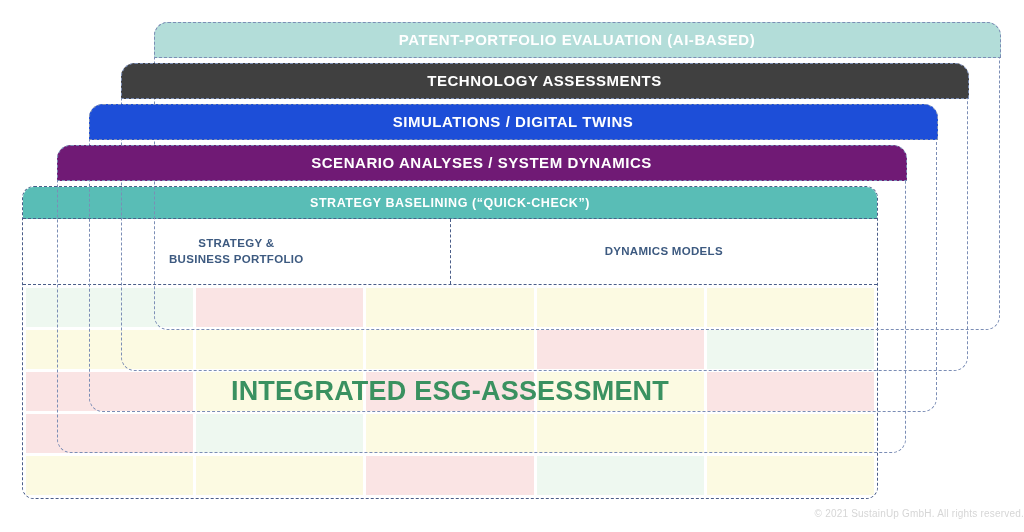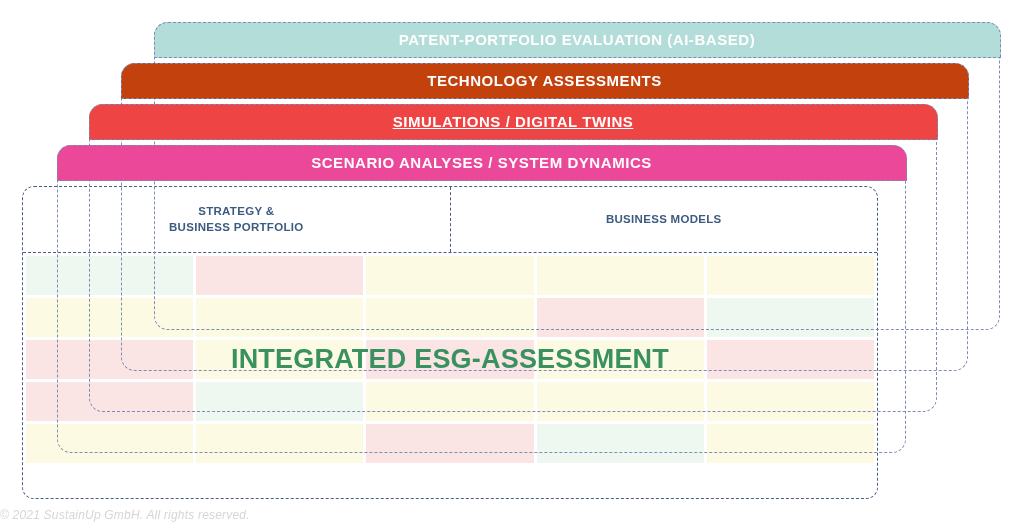--- a/index.html
+++ b/index.html
@@ -101,53 +101,53 @@
     font-size:27px;
     font-weight:700;
     letter-spacing:.2px;
     line-height:1.25;
     pointer-events:none;
   }
 
   #footer{
     position:absolute;
     left:0;right:0;top:508px;
-    text-align:left;
+    text-align:right;
     color:#d6d6d6;
-    font-size:12px;
+    font-size:10px;
     letter-spacing:.2px;
-    font-style:italic;
   }
 </style>
 </head>
 <body>
 
 <div id="stage">
 
   <div id="layers-container">
       <div class="layer" style="left: 154px; top: 22px; width: 846px; height: 308px; z-index: 1;">
         <div class="layer-banner" style="background: rgb(179, 221, 217);">PATENT-PORTFOLIO EVALUATION (AI-BASED)</div>
       </div>
       <div class="layer" style="left: 121px; top: 63px; width: 847px; height: 308px; z-index: 2;">
-        <div class="layer-banner" style="background: #c2410c;">TECHNOLOGY ASSESSMENTS</div>
+        <div class="layer-banner" style="background: #404040;">TECHNOLOGY ASSESSMENTS</div>
       </div>
       <div class="layer" style="left: 89px; top: 104px; width: 848px; height: 308px; z-index: 3;">
-        <div class="layer-banner" style="background: #ef4444; text-decoration: underline;">SIMULATIONS / DIGITAL TWINS</div>
+        <div class="layer-banner" style="background: #1d4ed8;">SIMULATIONS / DIGITAL TWINS</div>
       </div>
       <div class="layer" style="left: 57px; top: 145px; width: 849px; height: 308px; z-index: 4;">
-        <div class="layer-banner" style="background: #ec4899;">SCENARIO ANALYSES / SYSTEM DYNAMICS</div>
+        <div class="layer-banner" style="background: #701a75;">SCENARIO ANALYSES / SYSTEM DYNAMICS</div>
       </div>
     </div>
 
   <div id="main-card">
 
+    <div id="main-banner">STRATEGY BASELINING (“QUICK-CHECK”)</div>
 
     <div id="header-row">
         <div class="hcell">STRATEGY &amp;<br>BUSINESS PORTFOLIO</div>
-        <div class="hcell">BUSINESS MODELS</div>
+        <div class="hcell">DYNAMICS MODELS</div>
       </div>
 
     <div id="grid-wrap">
       <div id="grid">
           <div class="cell c-green" style="background: rgb(238, 248, 240);"></div>
           <div class="cell c-red" style="background: rgb(250, 228, 228);"></div>
           <div class="cell c-yellow" style="background: rgb(252, 250, 226);"></div>
           <div class="cell c-yellow" style="background: rgb(252, 250, 226);"></div>
           <div class="cell c-yellow" style="background: rgb(252, 250, 226);"></div>
           <div class="cell c-yellow" style="background: rgb(252, 250, 226);"></div>

